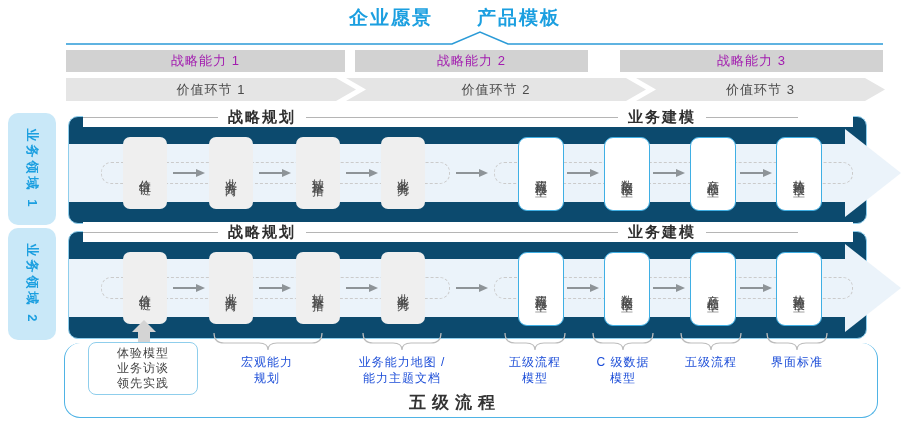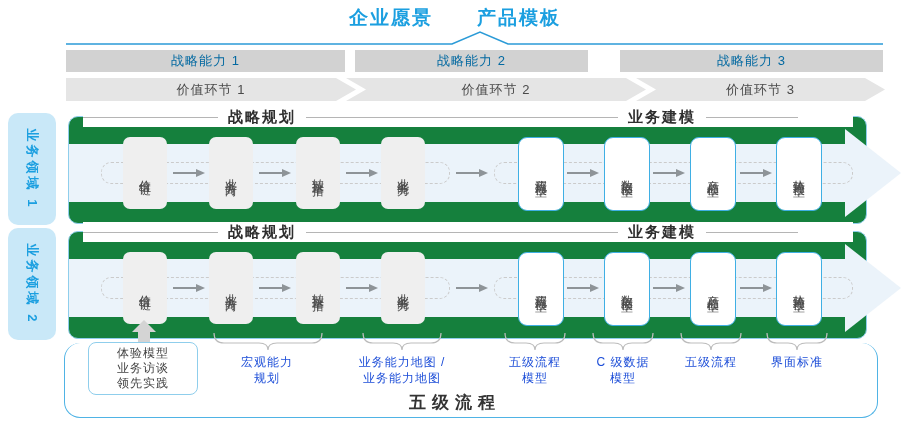--- a/index.html
+++ b/index.html
@@ -5,21 +5,21 @@
   html,body{margin:0;padding:0;background:#fff;}
   .stage{position:relative;width:910px;height:432px;background:#fff;overflow:hidden;
          font-family:"Liberation Sans",sans-serif;}
 
   
   .title{position:absolute;top:5px;left:0;right:0;display:flex;justify-content:center;gap:44px;
          color:#1B9FE0;font-size:19px;font-weight:bold;letter-spacing:2px;}
   .peakline{position:absolute;top:0;left:0;}
 
   
-  .cap-bar{position:absolute;top:50px;height:22px;background:#D2D2D2;color:#0369a1;font-size:13px;
+  .cap-bar{position:absolute;top:50px;height:22px;background:#D2D2D2;color:#a21caf;font-size:13px;
            display:flex;align-items:center;justify-content:center;letter-spacing:1px;}
   .bar1{left:66px;width:279px;}
   .bar2{left:355px;width:233px;}
   .bar3{left:620px;width:263px;}
 
   
   .chev{position:absolute;top:78px;height:23px;background:#e5e5e5;color:#4A4A4A;font-size:13px;
         display:flex;align-items:center;justify-content:center;letter-spacing:1px;}
   .chev.first{clip-path:polygon(0 0,calc(100% - 20px) 0,100% 50%,calc(100% - 20px) 100%,0 100%);}
   .chev.rest{clip-path:polygon(0 0,calc(100% - 20px) 0,100% 50%,calc(100% - 20px) 100%,0 100%,20px 50%);}
@@ -30,21 +30,21 @@
   
   .side{position:absolute;left:8px;width:48px;border-radius:10px;background:#C9E8F8;
         display:flex;align-items:center;justify-content:center;}
   .side1{top:113px;height:112px;}
   .side2{top:228px;height:112px;}
   .side span{transform:rotate(90deg);white-space:nowrap;color:#1B9FE0;font-weight:bold;
              font-size:13px;letter-spacing:3px;}
 
   
   .row{position:absolute;left:68px;width:797px;height:106px;border:1px solid #8FCEEC;
-       border-radius:10px;background:#15803d;}
+       border-radius:10px;background:#0c4a6e;}
   .row1{top:116px;} .row2{top:231px;}
   .band{position:absolute;left:0;top:27px;width:776px;height:58px;background:#EBF3FA;}
   .band-arrow{position:absolute;left:776px;top:12px;width:0;height:0;
               border-top:44px solid transparent;border-bottom:44px solid transparent;
               border-left:56px solid #EBF3FA;}
   .hdr{position:absolute;top:-10px;left:14px;width:770px;height:20px;background:#fff;
        display:flex;align-items:center;}
   .hline{height:1px;background:#B5B5B5;}
   .hl1{width:135px;} .hl2{width:312px;} .hl3{width:92px;} .hsp{flex:1;}
   .htxt{font-size:15px;font-weight:bold;color:#2F2F2F;letter-spacing:2px;padding:0 10px;white-space:nowrap;}
@@ -283,21 +283,21 @@
   <svg class="brace br5" viewBox="0 0 62 19" width="62" height="19">
       <path d="M1 1 Q1 11 11 11 L22 11 Q31 11 31 18 Q31 11 40 11 L51 11 Q61 11 61 1"></path>
     </svg>
 
   <div class="blabel bl0">
     <div>宏观能力</div>
     <div>规划</div>
   </div>
   <div class="blabel bl1">
     <div>业务能力地图 /</div>
-    <div>业务能力地图</div>
+    <div>能力主题文档</div>
   </div>
   <div class="blabel bl2">
     <div>五级流程</div>
     <div>模型</div>
   </div>
   <div class="blabel bl3">
     <div>C 级数据</div>
     <div>模型</div>
   </div>
   <div class="blabel bl4">

